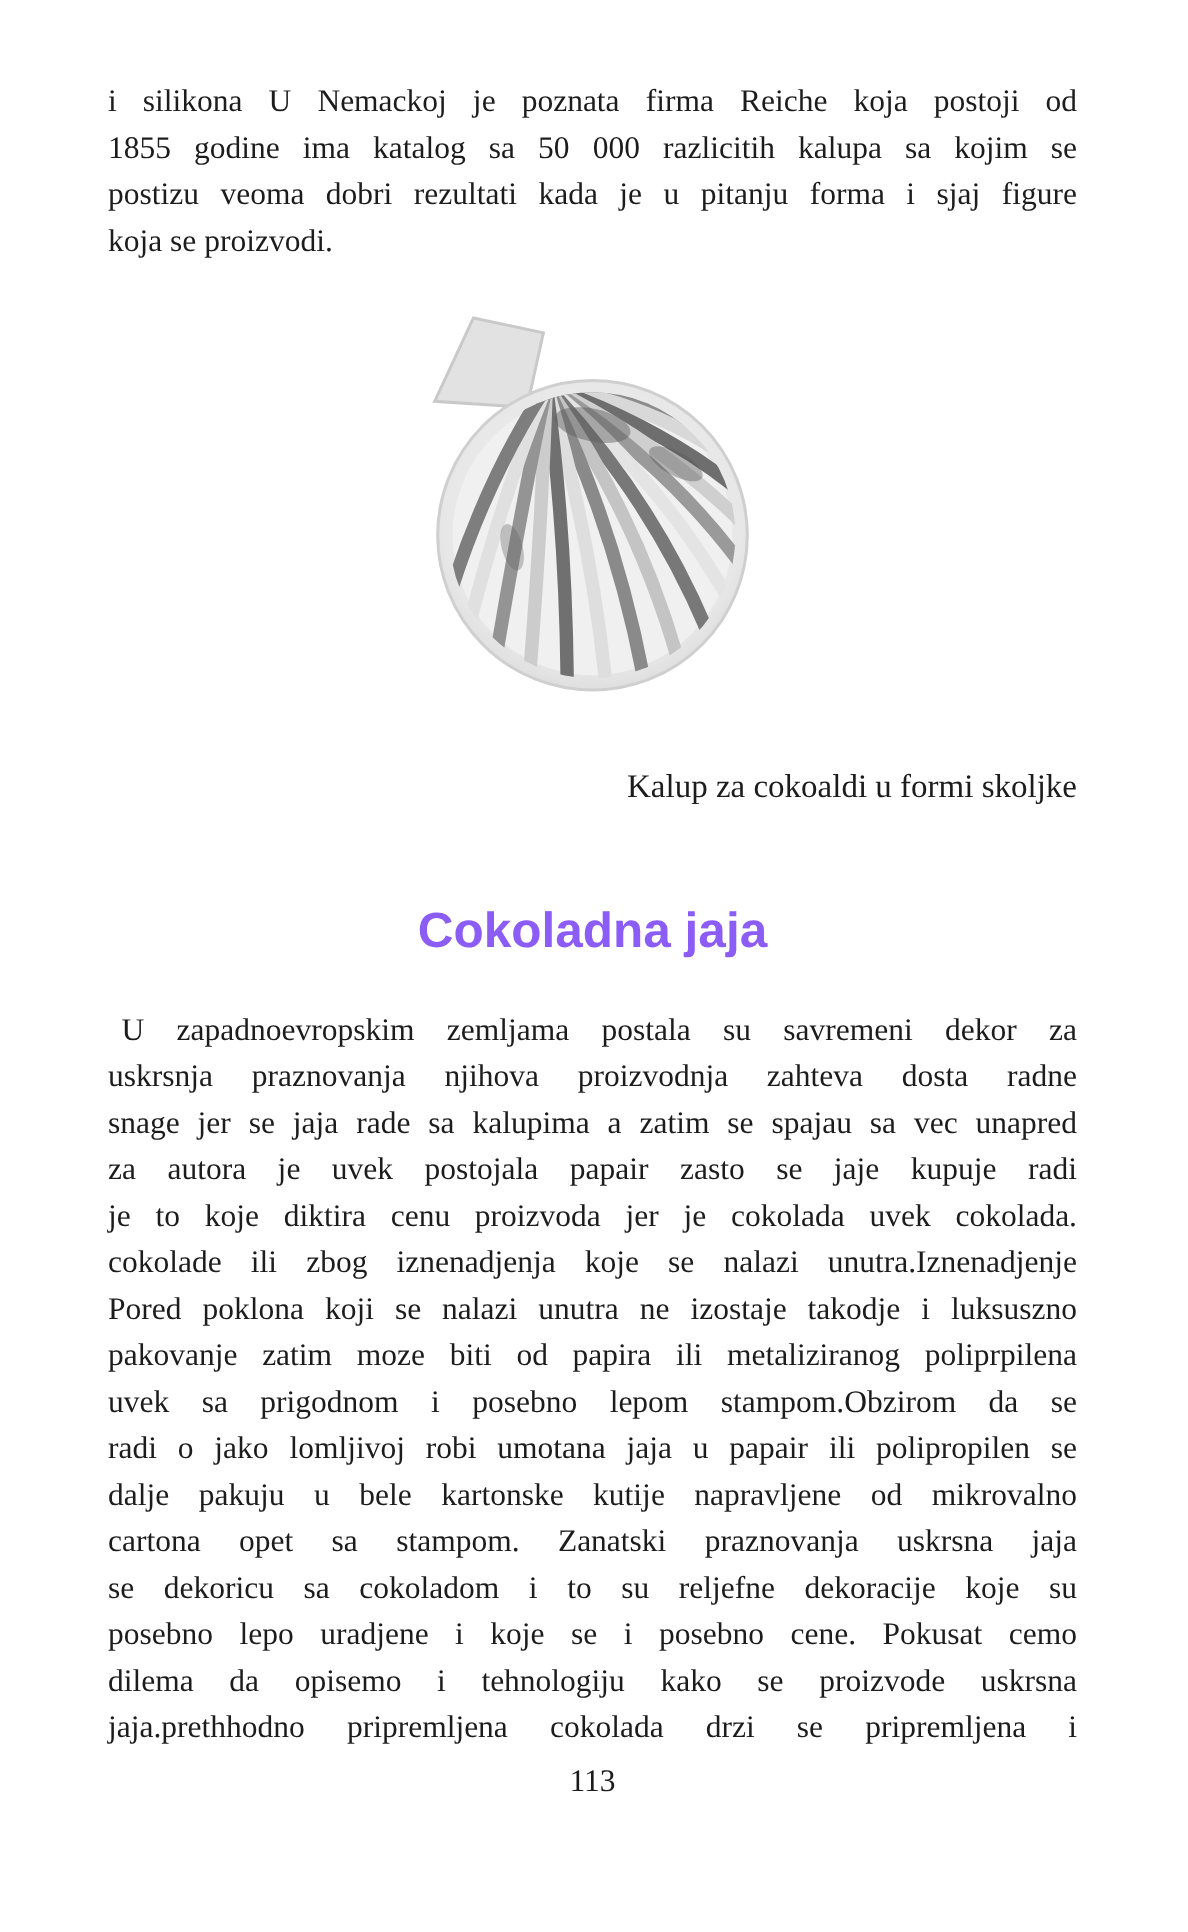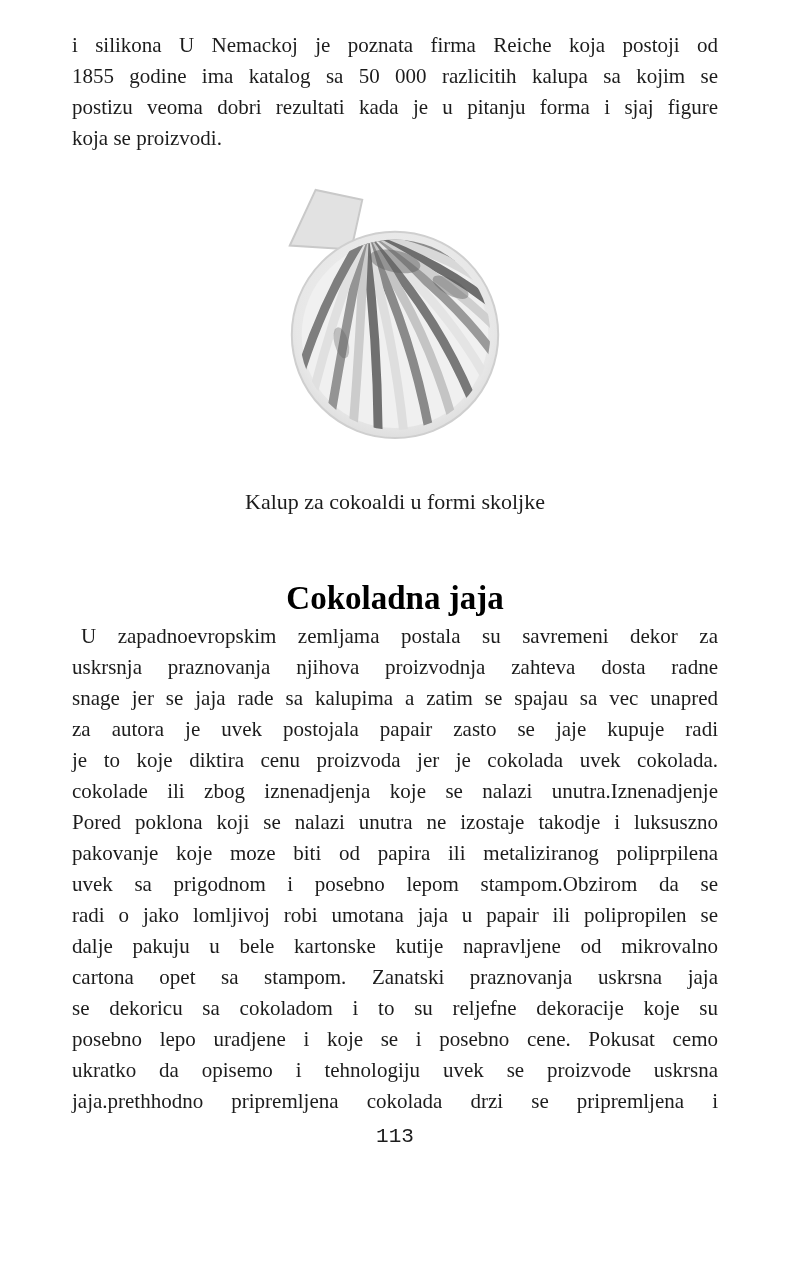--- a/index.html
+++ b/index.html
@@ -8,59 +8,58 @@
     height: 1288px;
     background: #ffffff;
     font-family: "Liberation Serif", "DejaVu Serif", serif;
     color: #1c1c1c;
     overflow: hidden;
   }
   .page {
     box-sizing: border-box;
     width: 792px;
     height: 1288px;
-    padding: 30px 74px 0 72px;
+    padding: 52px 74px 0 72px;
   }
   .para { font-size: 21px; line-height: 31px; }
   .jline {
     text-align: justify;
     text-align-last: justify;
     white-space: normal;
   }
   .jline.para-end { text-align-last: left; }
   .jline.first-indent { padding-left: 9px; }
   .figure-wrap {
     margin-top: 30px;
     height: 260px;
     display: flex;
     justify-content: center;
   }
   .figure-wrap svg { height: 260px; width: 256px; }
   .caption {
     margin-top: 43px;
-    text-align: center;
+    text-align: right;
     font-size: 22px;
     line-height: 30px;
   }
   .heading {
     margin-top: 58px;
     text-align: center;
     font-size: 33px;
     line-height: 46px;
     font-weight: bold;
-    color: #000000;
-    font-family: Liberation Serif, serif;
+    color: #8b5cf6;
+    font-family: Liberation Sans, sans-serif;
   }
-  .bodypara { }
+  .bodypara { margin-top: 28px; }
   .page-number {
     margin-top: 6px;
     text-align: center;
     font-size: 21px;
     line-height: 28px;
-    font-family: Liberation Mono, monospace;
   }
 </style>
 </head>
 <body>
 
 <div class="page">
 
   <div class="para">
     <div class="jline">i silikona U Nemackoj je poznata firma Reiche koja postoji od</div>
     <div class="jline">1855 godine ima katalog sa 50 000 razlicitih kalupa sa kojim se</div>
@@ -115,26 +114,26 @@
   <div class="heading">Cokoladna jaja</div>
 
   <div class="para bodypara">
     <div class="jline first-indent">U zapadnoevropskim zemljama postala su savremeni dekor za</div>
     <div class="jline">uskrsnja praznovanja njihova proizvodnja zahteva dosta radne</div>
     <div class="jline">snage jer se jaja rade sa kalupima a zatim se spajau sa vec unapred</div>
     <div class="jline">za autora je uvek postojala papair zasto se jaje kupuje radi</div>
     <div class="jline">je to koje diktira cenu proizvoda jer je cokolada uvek cokolada.</div>
     <div class="jline">cokolade ili zbog iznenadjenja koje se nalazi unutra.Iznenadjenje</div>
     <div class="jline">Pored poklona koji se nalazi unutra ne izostaje takodje i luksuszno</div>
-    <div class="jline">pakovanje koje moze biti od papira ili metaliziranog poliprpilena</div>
+    <div class="jline">pakovanje zatim moze biti od papira ili metaliziranog poliprpilena</div>
     <div class="jline">uvek sa prigodnom i posebno lepom stampom.Obzirom da se</div>
     <div class="jline">radi o jako lomljivoj robi umotana jaja u papair ili polipropilen se</div>
     <div class="jline">dalje pakuju u bele kartonske kutije napravljene od mikrovalno</div>
     <div class="jline">cartona opet sa stampom. Zanatski praznovanja uskrsna jaja</div>
     <div class="jline">se dekoricu sa cokoladom i to su reljefne dekoracije koje su</div>
     <div class="jline">posebno lepo uradjene i koje se i posebno cene. Pokusat cemo</div>
-    <div class="jline">ukratko da opisemo i tehnologiju uvek se proizvode uskrsna</div>
+    <div class="jline">dilema da opisemo i tehnologiju kako se proizvode uskrsna</div>
     <div class="jline">jaja.prethhodno pripremljena cokolada drzi se pripremljena i</div>
   </div>
 
   <div class="page-number">113</div>
 
 </div>
 
 </body></html>

